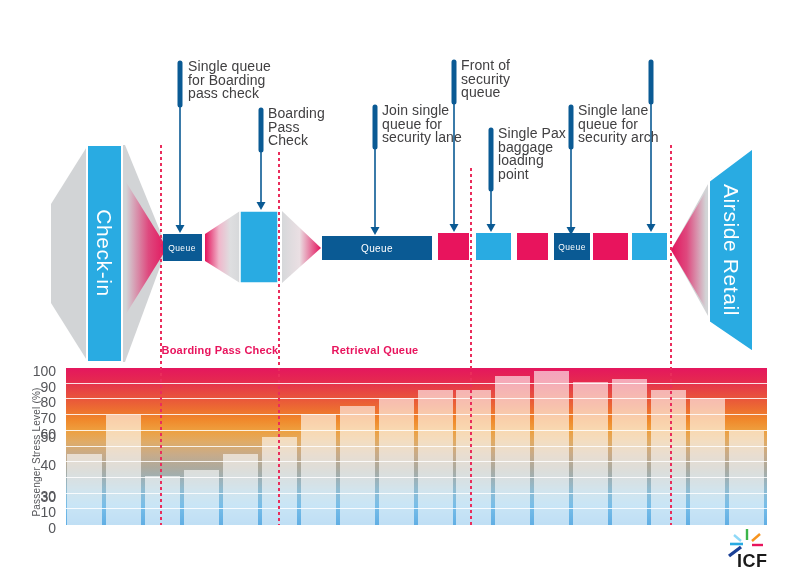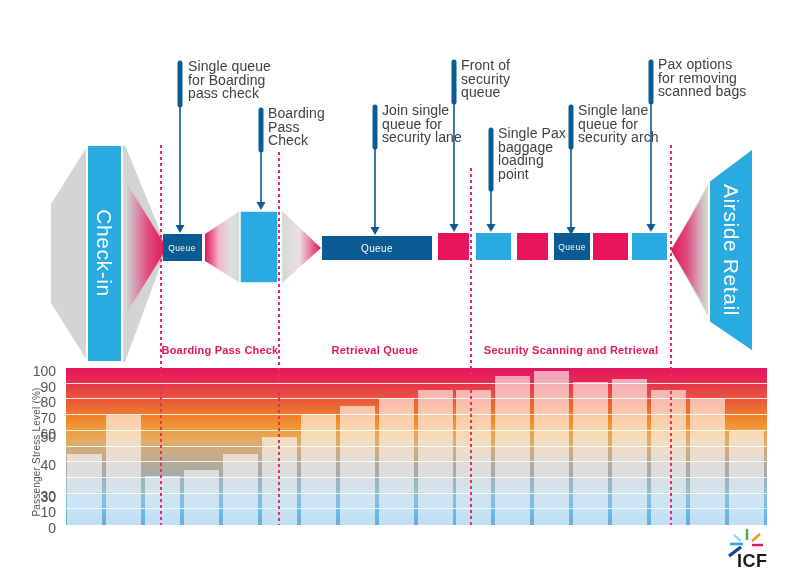--- a/index.html
+++ b/index.html
@@ -166,27 +166,23 @@
   <div class="ann" style="left:461px;top:59px;">Front of
 security
 queue</div>
   <div class="ann" style="left:498px;top:127px;">Single Pax
 baggage
 loading
 point</div>
   <div class="ann" style="left:578px;top:104px;">Single lane
 queue for
 security arch</div>
-  <div class="ann" style="left:658px;top:58px;">Pax options
-for removing
-scanned bags</div>
 
   <span class="zone-label" style="left:220px;top:344px;">Boarding Pass Check</span>
   <span class="zone-label" style="left:375px;top:344px;">Retrieval Queue</span>
-  <span class="zone-label" style="left:571px;top:344px;">Security Scanning and Retrieval</span>
 
   <div id="plot">
       <div class="bar" style="left: 1px; width: 35px; height: 70.65px;"></div>
       <div class="bar" style="left: 39.9444px; width: 35px; height: 109.9px;"></div>
       <div class="bar" style="left: 78.8889px; width: 35px; height: 48.67px;"></div>
       <div class="bar" style="left: 117.833px; width: 35px; height: 54.95px;"></div>
       <div class="bar" style="left: 156.778px; width: 35px; height: 70.65px;"></div>
       <div class="bar" style="left: 195.722px; width: 35px; height: 87.92px;"></div>
       <div class="bar" style="left: 234.667px; width: 35px; height: 111.47px;"></div>
       <div class="bar" style="left: 273.611px; width: 35px; height: 119.32px;"></div>

